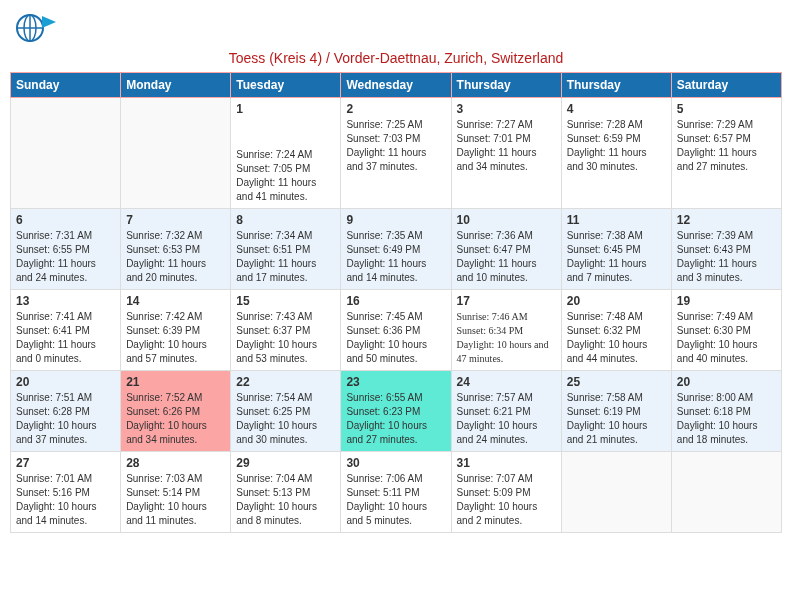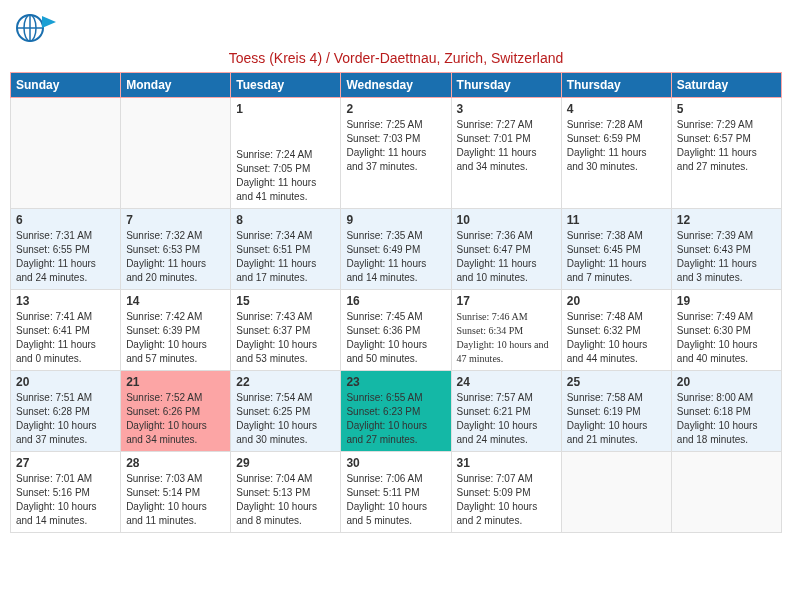--- a/index.html
+++ b/index.html
@@ -245,21 +245,21 @@
           <div class="day-info" style="white-space: pre-line;">Sunrise: 7:52 AM
 Sunset: 6:26 PM
 Daylight: 10 hours and 34 minutes.</div>
         </td>
         <td style="background: rgb(234, 243, 251);">
           <span class="day-number">22</span>
           <div class="day-info" style="white-space: pre-line;">Sunrise: 7:54 AM
 Sunset: 6:25 PM
 Daylight: 10 hours and 30 minutes.</div>
         </td>
-        <td style="background: #14b8a6; margin-left: 8px;">
+        <td style="background: #5eead4; margin-left: 8px;">
           <span class="day-number">23</span>
           <div class="day-info" style="white-space: pre-line;">Sunrise: 6:55 AM
 Sunset: 6:23 PM
 Daylight: 10 hours and 27 minutes.</div>
         </td>
         <td style="background: rgb(234, 243, 251);">
           <span class="day-number">24</span>
           <div class="day-info" style="white-space: pre-line;">Sunrise: 7:57 AM
 Sunset: 6:21 PM
 Daylight: 10 hours and 24 minutes.</div>

